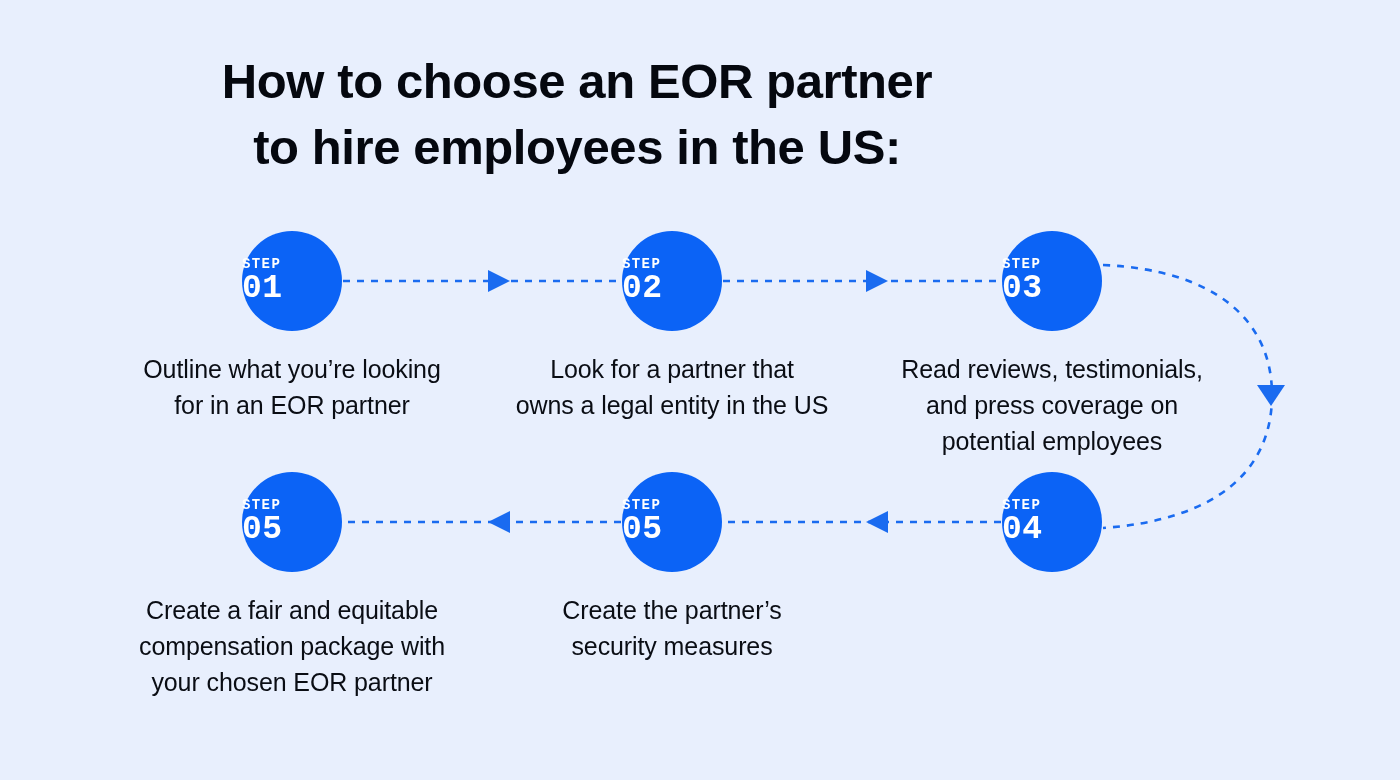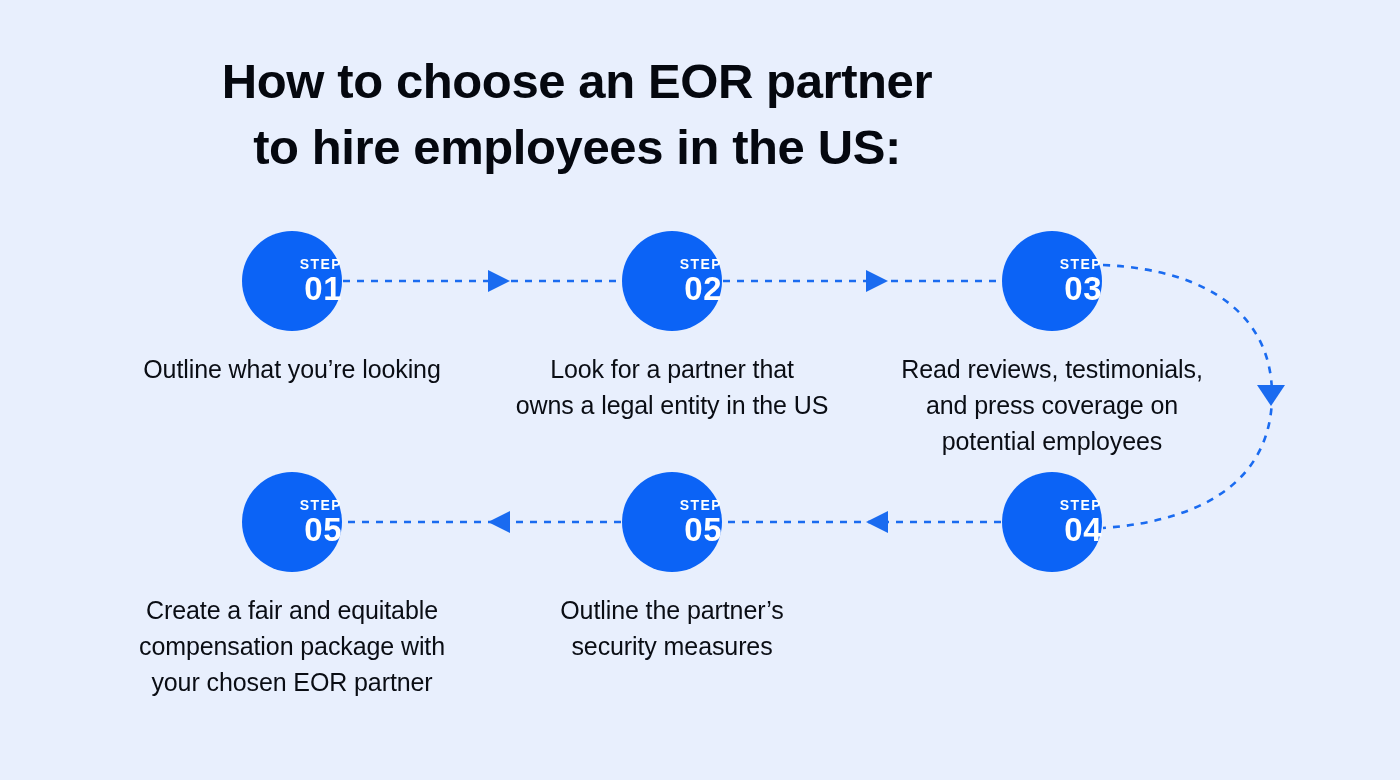--- a/index.html
+++ b/index.html
@@ -55,24 +55,25 @@
     text-align: center;
   }
   .circle {
     width: 100px;
     height: 100px;
     margin: 0 auto;
     border-radius: 50%;
     background: #0b63f6;
     display: flex;
     flex-direction: column;
-    align-items: flex-end;
+    align-items: flex-start;
     justify-content: center;
     position: relative;
     z-index: 2;
+    font-family: Liberation Mono, monospace;
   }
   .circle-step-label {
     color: #ffffff;
     font-size: 14px;
     font-weight: bold;
     letter-spacing: 1.4px;
     line-height: 14px;
     margin-bottom: 1px;
   }
   .circle-step-number {
@@ -122,20 +123,21 @@
     <polygon points="510,511 488,522 510,533" fill="#1a6bf0"></polygon>
   </svg>
 
   <div class="step" style="left:292px; top:231px;">
     <div class="circle">
       <span class="circle-step-label">STEP</span>
       <span class="circle-step-number">01</span>
     </div>
     <div class="caption">
       <span class="caption-line">Outline what you’re looking</span>
+      <span class="caption-line">for in an EOR partner</span>
     </div>
   </div>
 
   <div class="step" style="left:672px; top:231px;">
     <div class="circle">
       <span class="circle-step-label">STEP</span>
       <span class="circle-step-number">02</span>
     </div>
     <div class="caption">
       <span class="caption-line">Look for a partner that</span>
@@ -166,21 +168,21 @@
       <span class="caption-line">your chosen EOR partner</span>
     </div>
   </div>
 
   <div class="step" style="left:672px; top:472px;">
     <div class="circle">
       <span class="circle-step-label">STEP</span>
       <span class="circle-step-number">05</span>
     </div>
     <div class="caption">
-      <span class="caption-line">Outline the partner’s</span>
+      <span class="caption-line">Create the partner’s</span>
       <span class="caption-line">security measures</span>
     </div>
   </div>
 
   <div class="step" style="left:1052px; top:472px;">
     <div class="circle">
       <span class="circle-step-label">STEP</span>
       <span class="circle-step-number">04</span>
     </div>
   </div>

